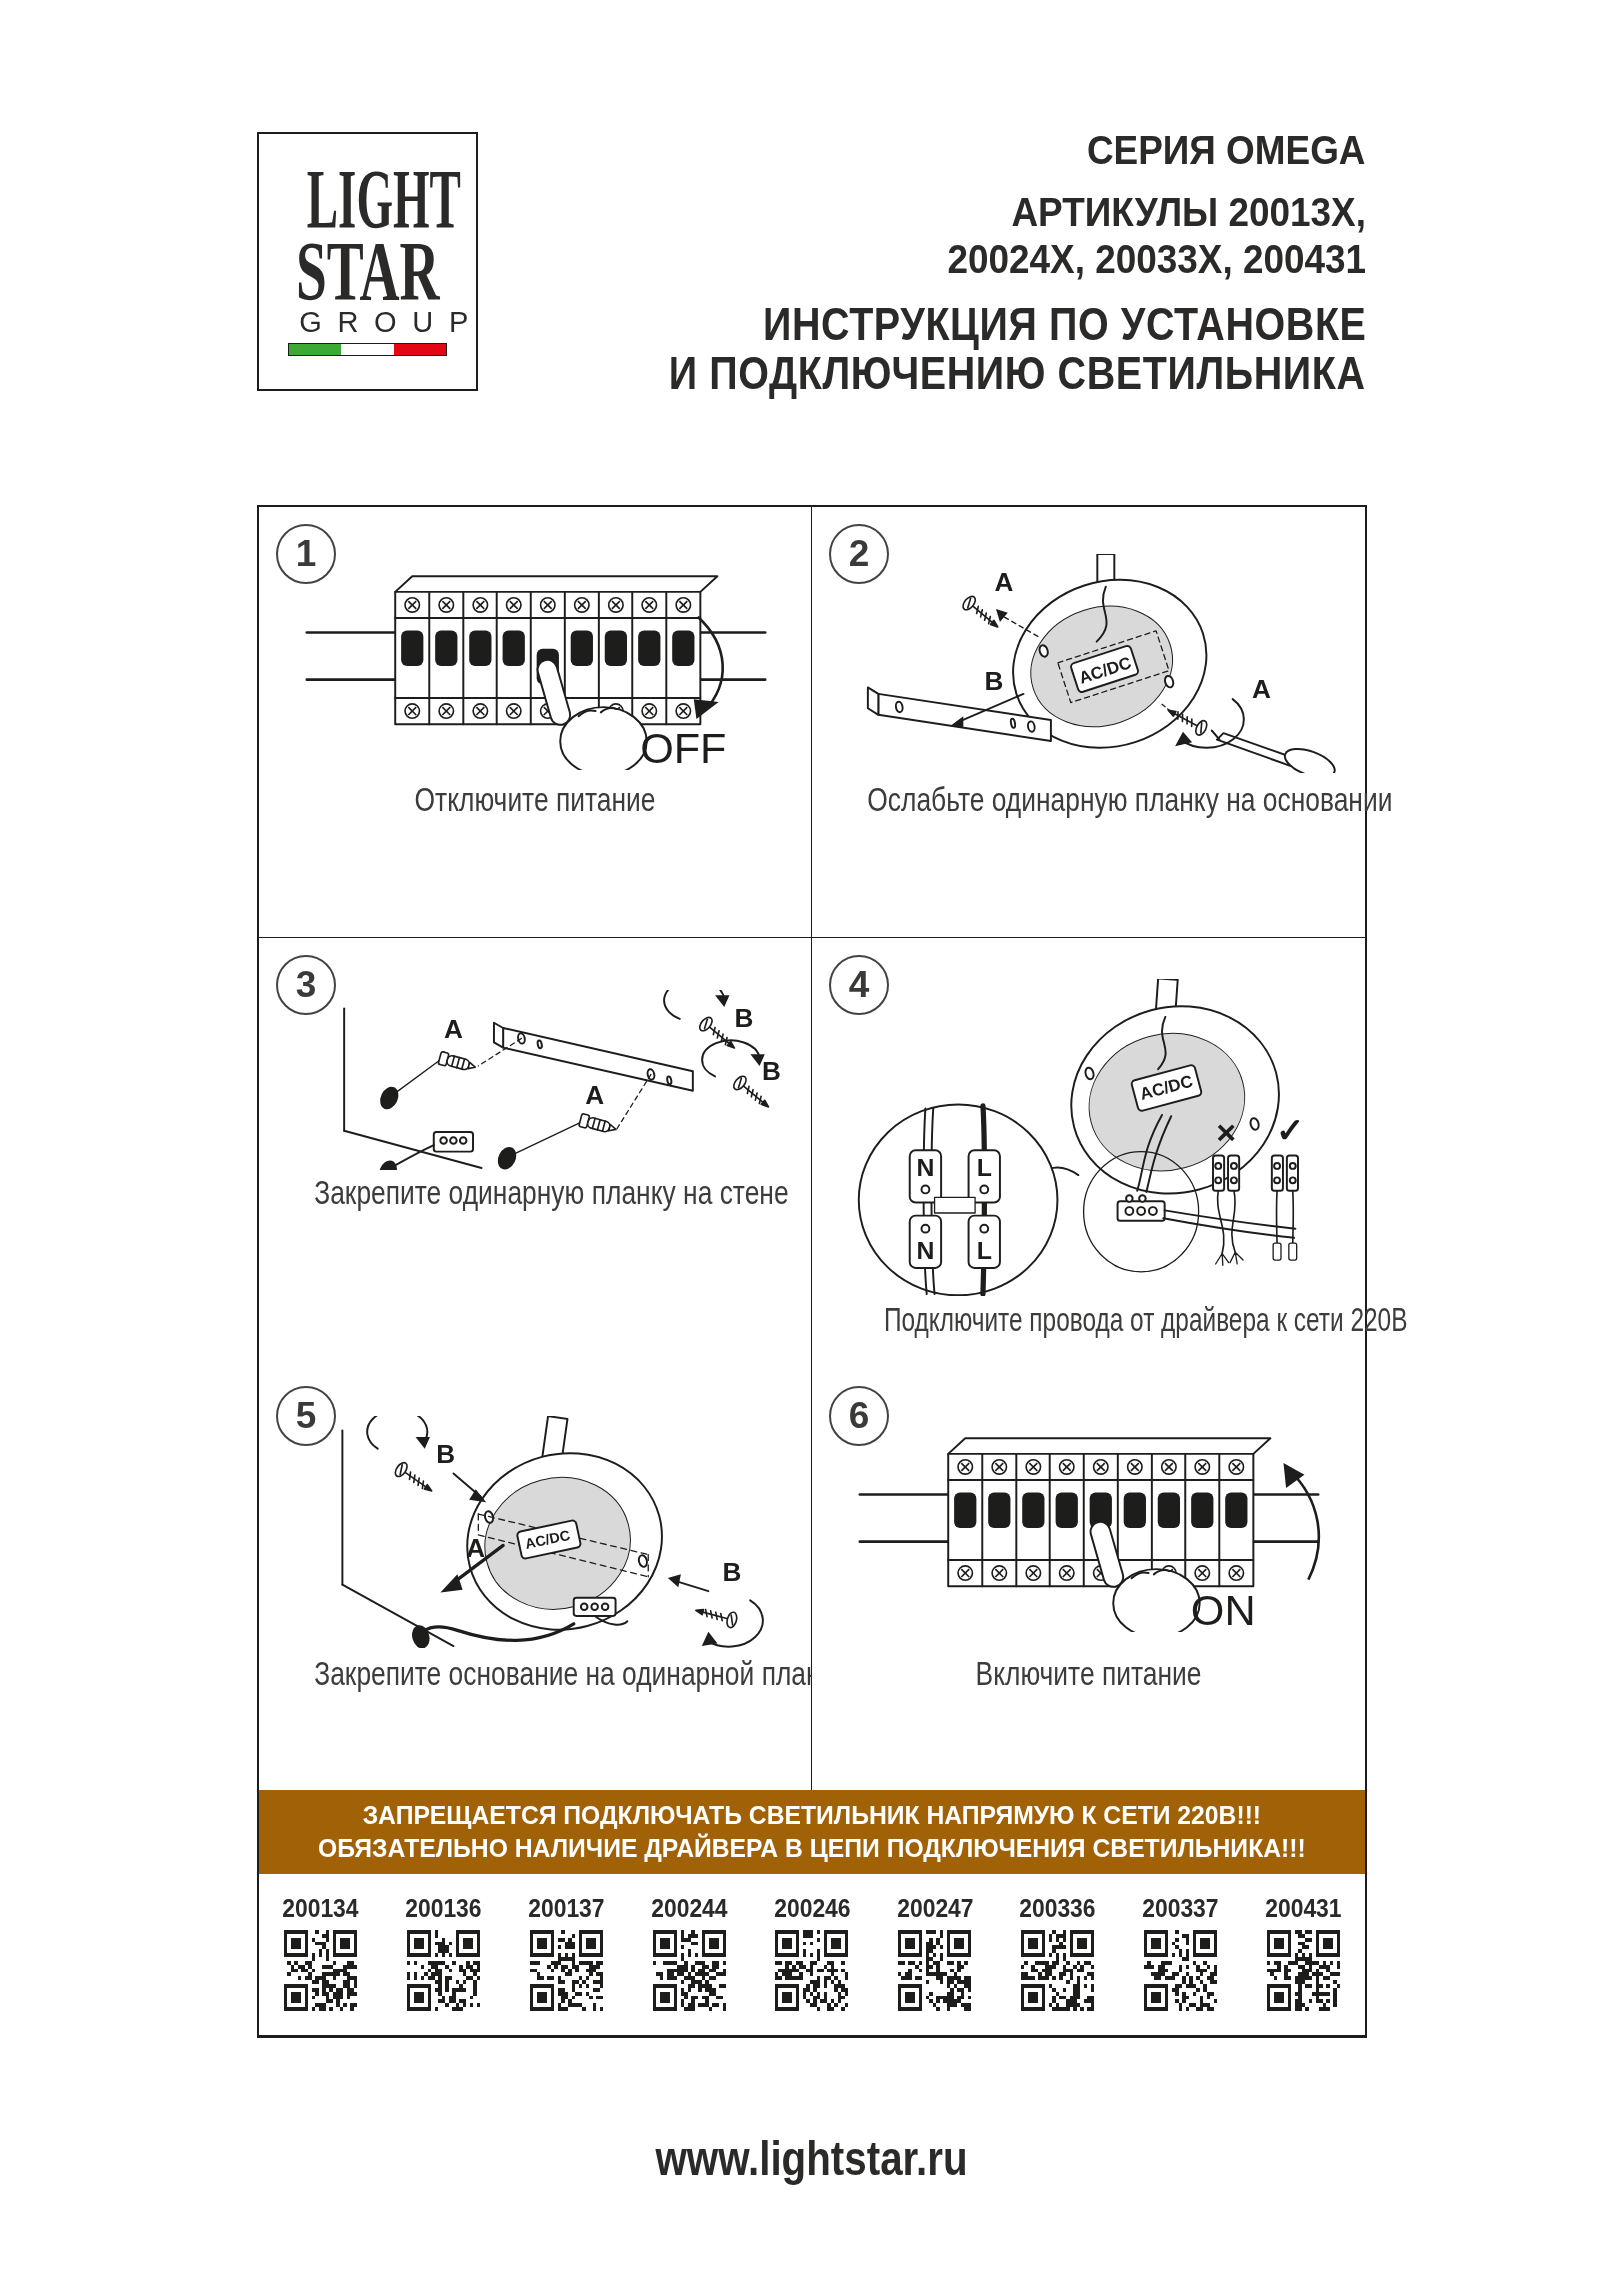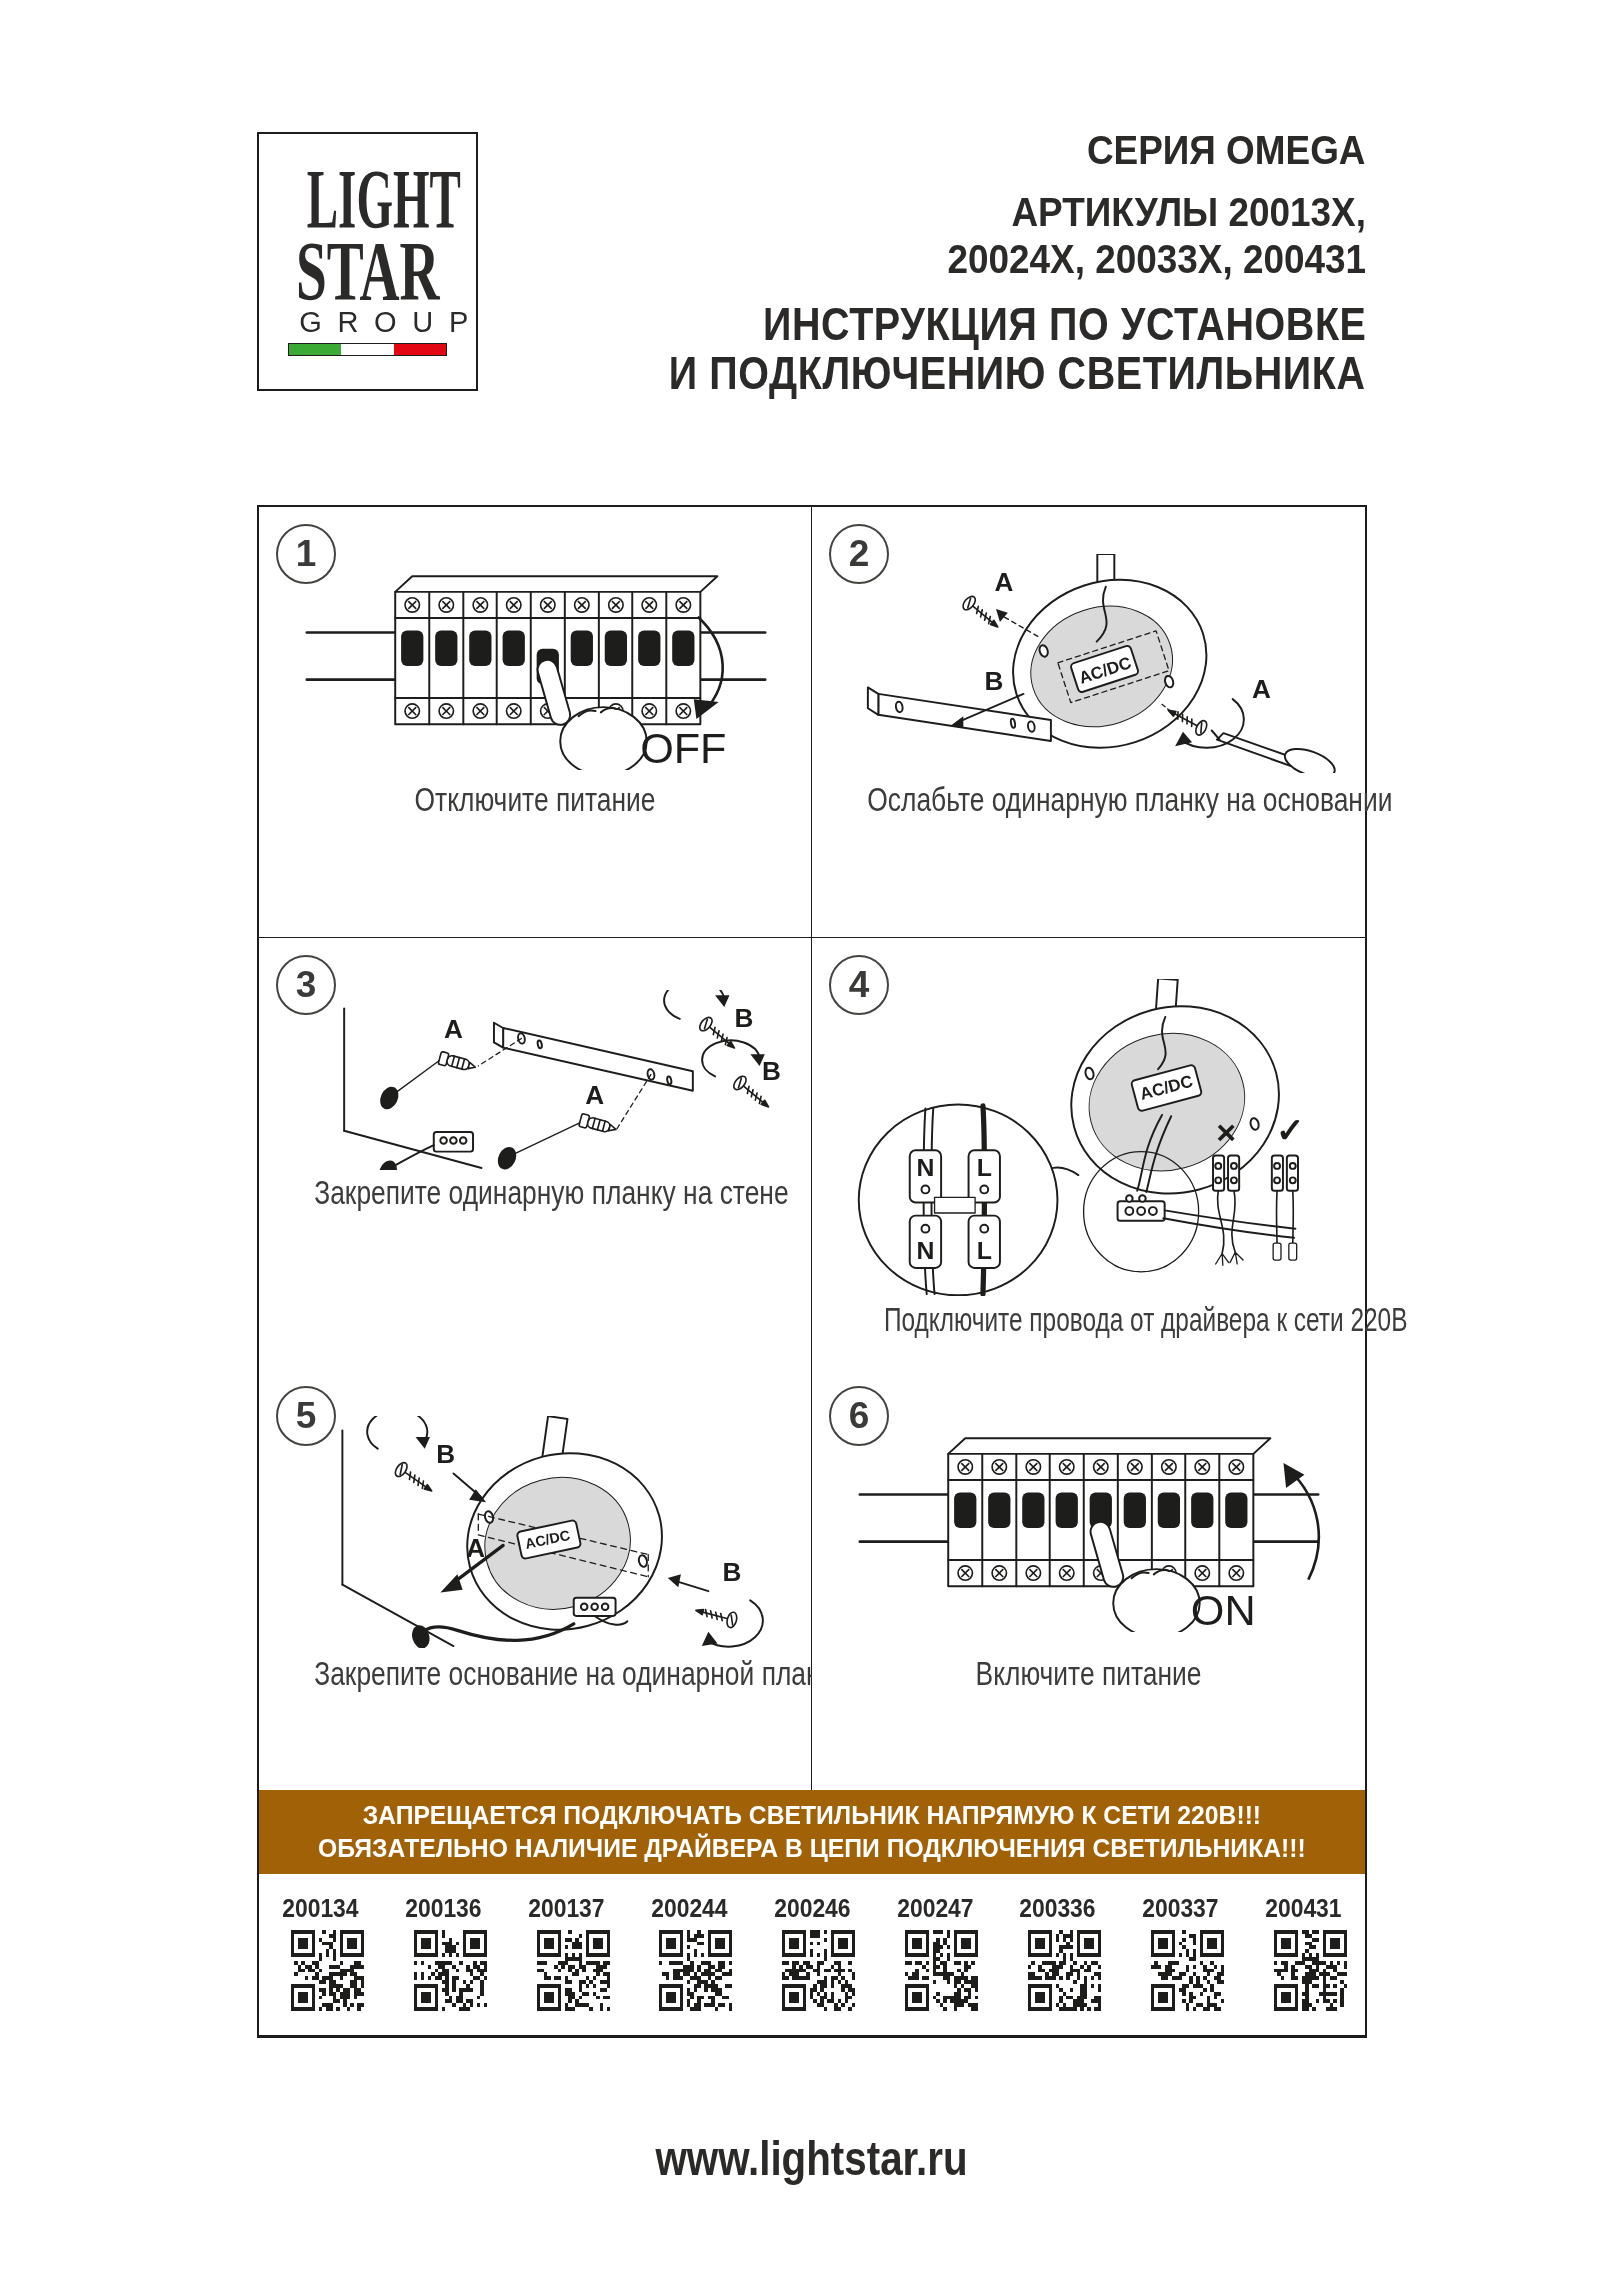--- a/index.html
+++ b/index.html
@@ -51,21 +51,21 @@
   .fig text{font-family:"Liberation Sans",sans-serif;fill:#1d1d1b;font-weight:bold;}
   .fig .lite{font-weight:normal;}
   .mark{font-family:"DejaVu Sans",sans-serif;}
   
   .banner{position:absolute;left:0;top:1283px;width:1106px;height:84px;background:#2b2a29;
           display:flex;flex-direction:column;justify-content:center;align-items:center;gap:2.6px;}
   .b-line{color:#ffffff;font-weight:bold;font-size:26px;line-height:1.18;white-space:nowrap;transform:scaleX(0.95);}
   .qr-section{position:absolute;left:0;top:1368px;width:1106px;height:160px;
               display:grid;grid-template-columns:repeat(9,1fr);justify-items:center;
               padding-top:19.6px;box-sizing:border-box;}
-  .qr-item{display:flex;flex-direction:column;align-items:flex-end;}
+  .qr-item{display:flex;flex-direction:column;align-items:center;}
   .qr-label{font-size:26px;font-weight:bold;color:#2b2a29;transform:scaleX(0.88);line-height:1;}
   .qr-item svg{margin-top:9.2px;background:#fff;}
   
   .footer{position:absolute;left:0;top:2135px;width:100%;text-align:center;
           font-size:48px;font-weight:bold;color:#2b2a29;transform:scaleX(0.84);line-height:1;}
 </style>
 </head>
 <body>
 
 <svg width="0" height="0" style="position:absolute" aria-hidden="true">

